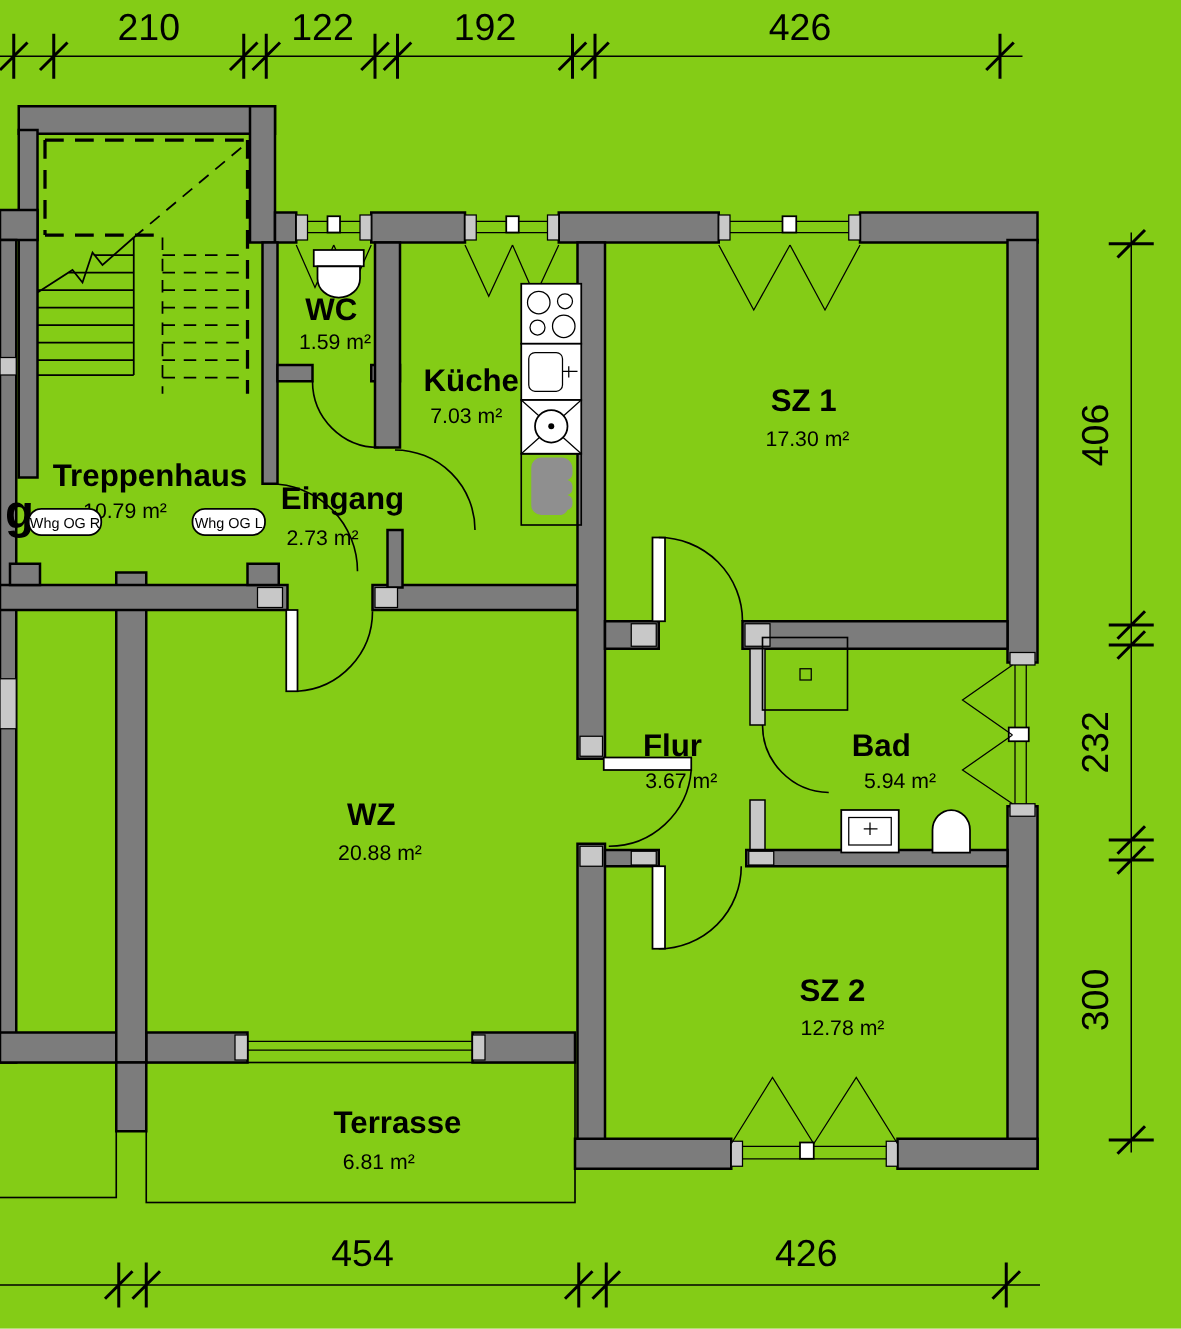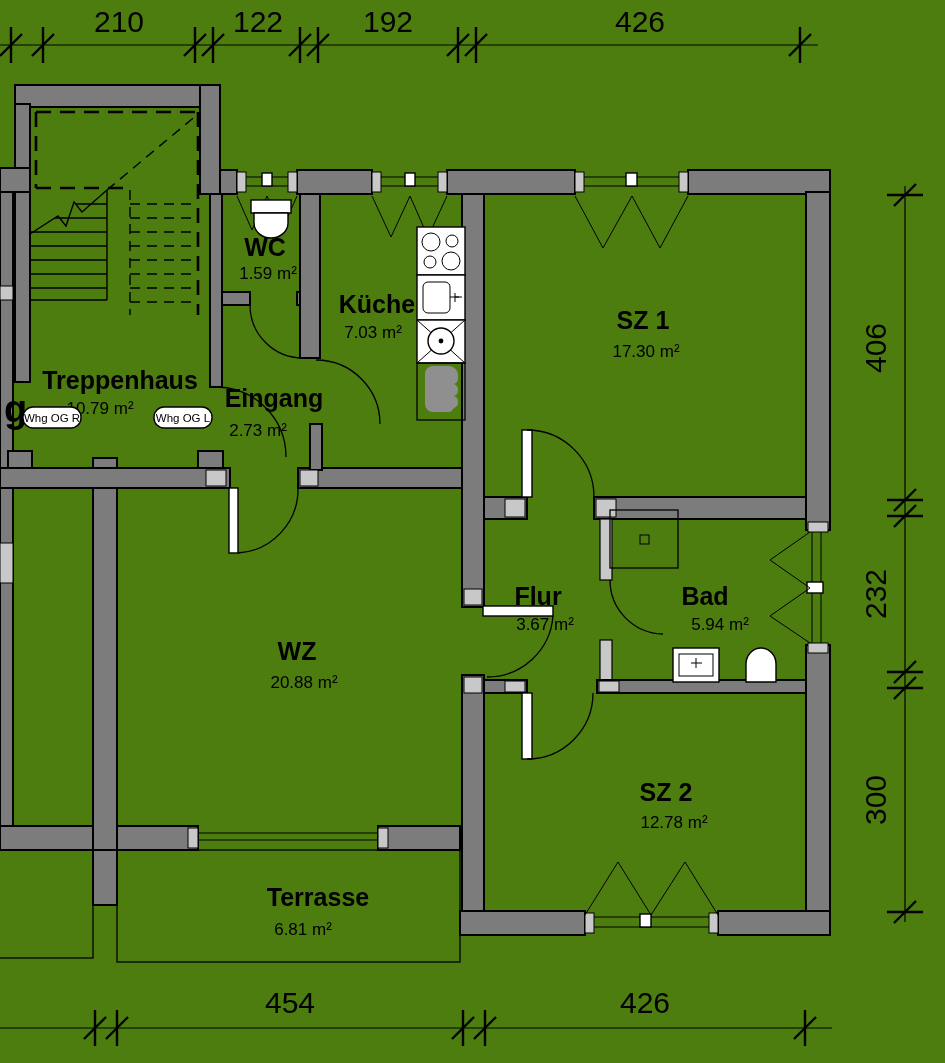--- a/index.html
+++ b/index.html
@@ -1,16 +1,16 @@
 <!DOCTYPE html>
 <html style="--wall: #7c7c7c; --window: #c8c8c8;"><head>
 <meta charset="utf-8">
 <style>
   html,body{margin:0;padding:0;background:#fff;}
-  .stage{position:relative;width:945px;height:1063px;background:#4d7c0f;overflow:hidden;}
+  .stage{position:relative;width:945px;height:1063px;background:#84cc16;overflow:hidden;}
   svg{display:block;}
   text{font-family:"Liberation Sans","DejaVu Sans",sans-serif;fill:#000;}
   .room-name{font-size:25px;font-weight:bold;}
   .room-area{font-size:17px;}
   .dim{font-size:30px;}
   .tag{font-size:11.5px;}
   .partial{font-size:38px;font-weight:bold;}
   .wall{fill:var(--wall,#7c7c7c);stroke:#000;stroke-width:2;}
   .wall-light{fill:var(--window,#c8c8c8);stroke:#000;stroke-width:1.2;}
   .win{fill:var(--window,#c8c8c8);stroke:#000;stroke-width:1;}

